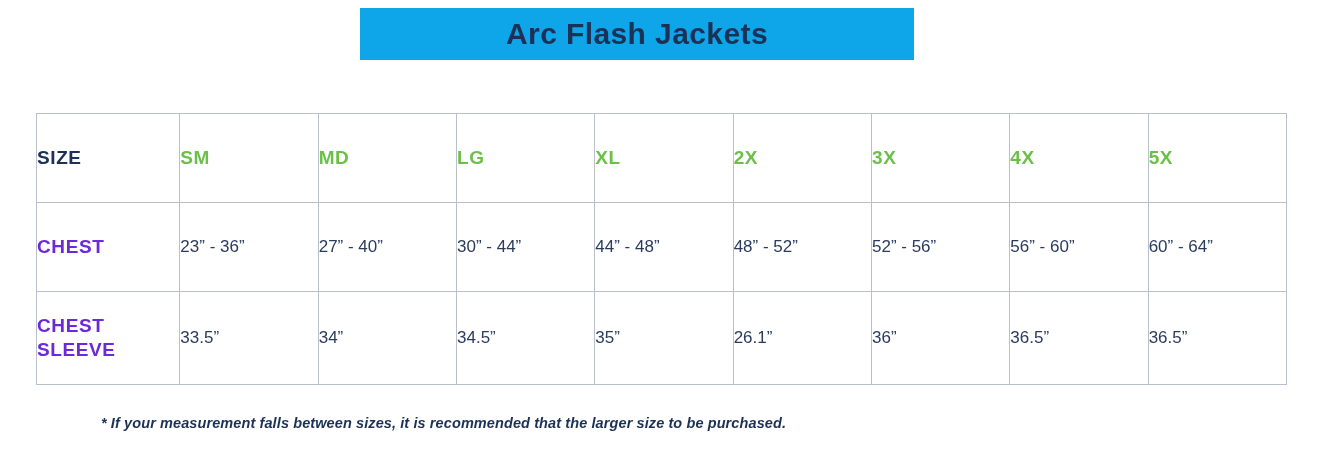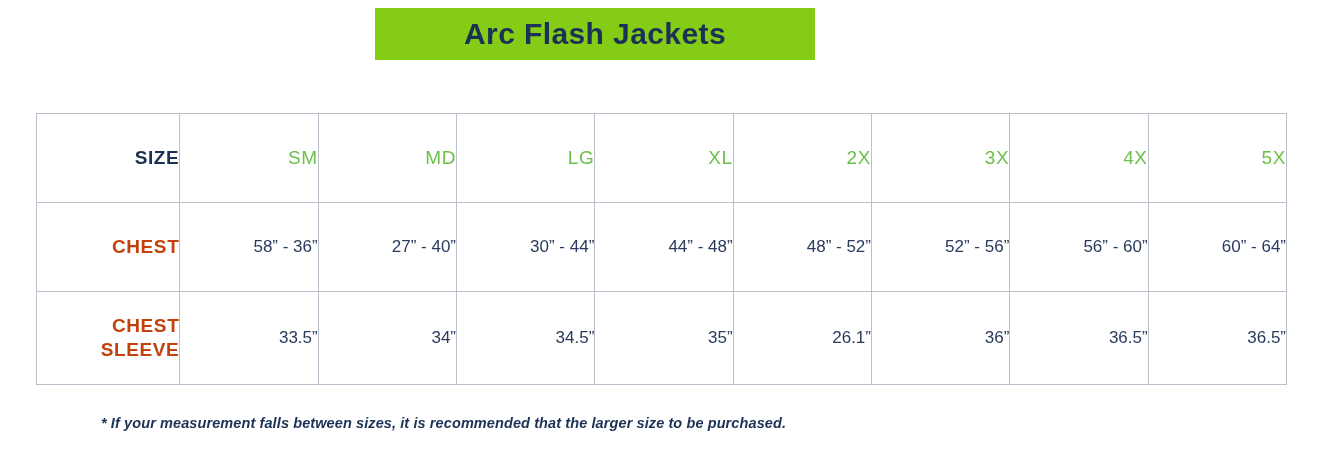--- a/index.html
+++ b/index.html
@@ -15,25 +15,25 @@
     overflow: hidden;
   }
   .page {
     position: relative;
     width: 1323px;
     height: 456px;
   }
   
   .title-banner {
     position: absolute;
-    left: 375px;
+    left: 360px;
     top: 8px;
-    width: 440px;
+    width: 554px;
     height: 52px;
-    background: #84cc16;
+    background: #0ea5e9;
     display: flex;
     align-items: center;
     justify-content: center;
   }
   .title-text {
     font-size: 30px;
     font-weight: bold;
     letter-spacing: 0.4px;
     color: #1c3156;
     white-space: nowrap;
@@ -42,48 +42,48 @@
   .size-table {
     position: absolute;
     left: 36px;
     top: 113px;
     width: 1251px;
     border-collapse: collapse;
     table-layout: fixed;
   }
   .size-table td {
     border: 1px solid #b9c0cc;
-    text-align: right;
+    text-align: left;
     vertical-align: middle;
     padding: 0;
   }
   .col-label { width: 143px; }
   .col-size  { width: 138px; }
 
   tr.row-head td { height: 88px; }
   tr.row-chest td { height: 88px; }
   tr.row-sleeve td { height: 92px; }
 
   .hdr-label {
     font-size: 19px;
     font-weight: bold;
     letter-spacing: 0.6px;
     color: #1c3156;
   }
   .hdr-size {
     font-size: 19px;
-    font-weight: normal;
+    font-weight: bold;
     letter-spacing: 0.6px;
     color: #6cc04a;
   }
   .row-label {
     font-size: 19px;
     font-weight: bold;
     letter-spacing: 0.6px;
-    color: #c2410c;
+    color: #6d28d9;
     line-height: 1.25;
   }
   .cell-val {
     font-size: 17px;
     color: #2a3b5e;
     font-weight: 400;
   }
   
   .footnote {
     position: absolute;
@@ -147,21 +147,21 @@
         <td>
           <span class="hdr-size">5X</span>
         </td>
       </tr>
 
       <tr class="row-chest">
         <td>
           <span class="row-label">CHEST</span>
         </td>
         <td>
-          <span class="cell-val">58” - 36”</span>
+          <span class="cell-val">23” - 36”</span>
         </td>
         <td>
           <span class="cell-val">27” - 40”</span>
         </td>
         <td>
           <span class="cell-val">30” - 44”</span>
         </td>
         <td>
           <span class="cell-val">44” - 48”</span>
         </td>

